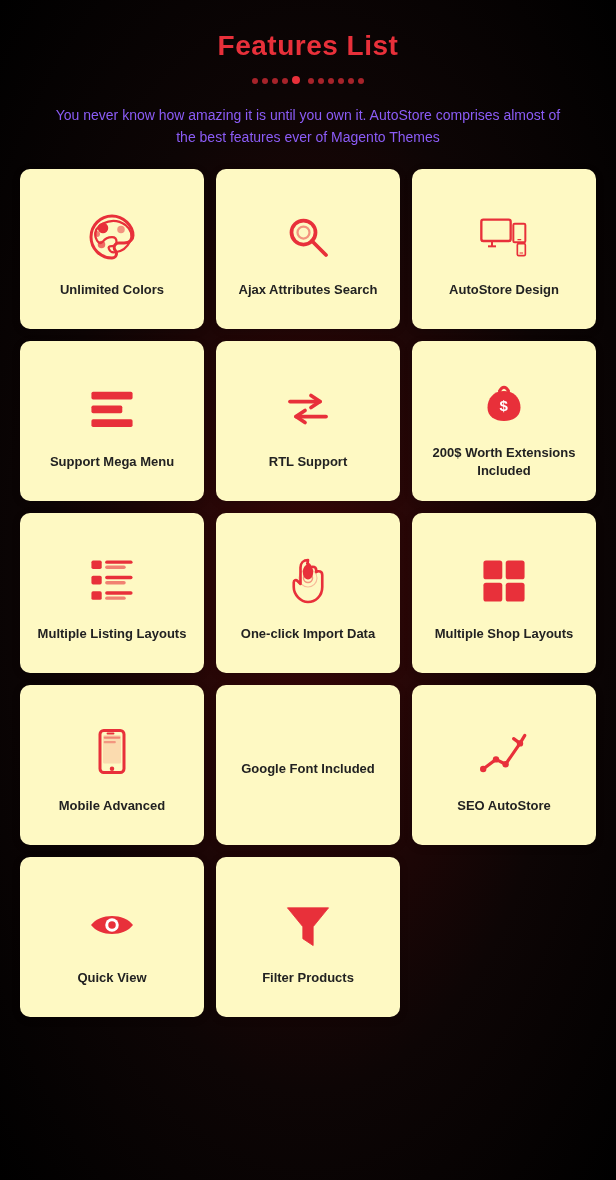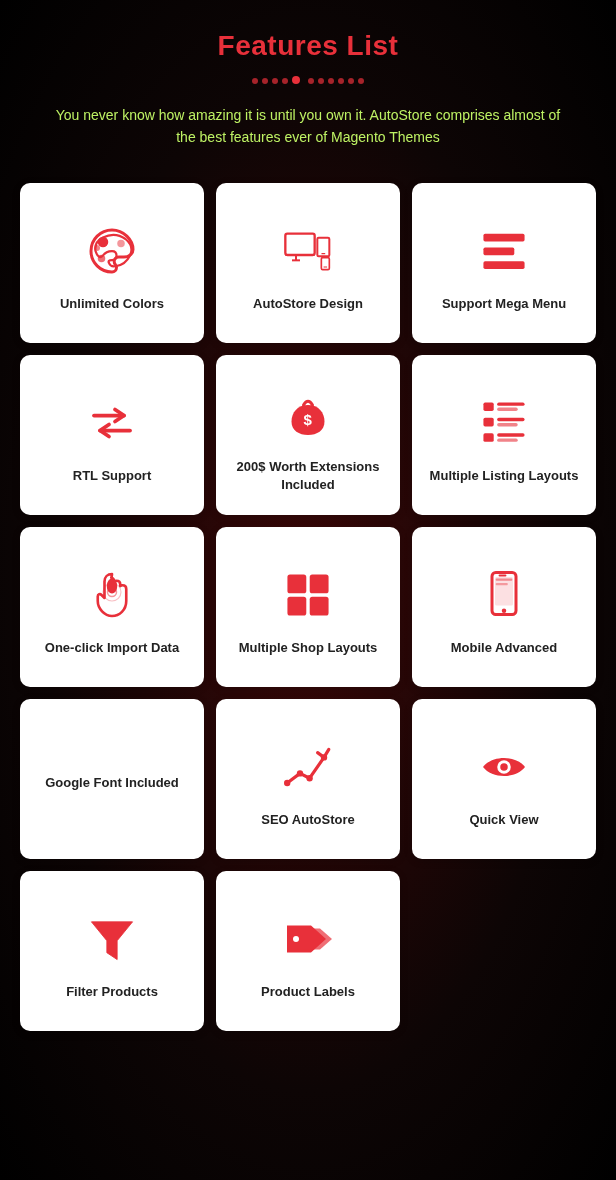--- a/index.html
+++ b/index.html
@@ -45,37 +45,37 @@
       width: 6px; height: 6px;
       border-radius: 50%;
       background: #e8303a;
       margin: 0 2px;
       opacity: 0.7;
     }
     .dots-divider span:nth-child(5) { opacity: 1; width: 8px; height: 8px; }
 
     .section-desc {
       text-align: center;
-      color: #bef264;
+      color: #8b5cf6;
       font-size: 14px;
       line-height: 1.6;
-      margin-bottom: 34px;
+      margin-bottom: 20px;
       max-width: 520px;
       margin-left: auto;
       margin-right: auto;
     }
 
     .features-grid {
       display: grid;
       grid-template-columns: repeat(3, 1fr);
       gap: 12px;
     }
 
     .feature-card {
-      background: #ffffff;
+      background: #fef9c3;
       border-radius: 10px;
       padding: 28px 16px 20px;
       display: flex;
       flex-direction: column;
       align-items: center;
       justify-content: center;
       min-height: 160px;
       box-shadow: 0 2px 8px rgba(0,0,0,0.15);
     }
 
@@ -127,20 +127,30 @@
           <path d="M32 4C16.536 4 4 16.536 4 32c0 15.464 12.536 28 28 28 3.313 0 6-2.687 6-6 0-1.571-.6-2.99-1.573-4.063-.95-1.04-1.527-2.43-1.527-3.937 0-3.313 2.687-6 6-6H48c8.284 0 12-5.372 12-10C60 17.2 47.464 4 32 4z" fill="none" stroke="#e8303a" stroke-width="4"></path>
           <circle cx="18" cy="42" r="5" fill="#e8303a" opacity="0.7"></circle>
           <circle cx="12" cy="28" r="4" fill="#e8303a" opacity="0.6"></circle>
 
           <path d="M10 32 Q8 20 20 14 Q36 6 50 16 Q62 26 56 38 Q50 50 38 52 Q30 54 28 48 Q26 44 32 44 Q38 44 38 38 Q38 32 32 32 Q24 32 20 38 Q14 44 10 32Z" fill="none" stroke="#e8303a" stroke-width="3"></path>
         </svg>
       </div>
       <span class="feature-label">Unlimited Colors</span>
     </div>
 
+    <div class="feature-card">
+      <div class="feature-icon">
+        <svg viewBox="0 0 64 64" xmlns="http://www.w3.org/2000/svg">
+          <circle cx="26" cy="26" r="16" fill="none" stroke="#e8303a" stroke-width="5"></circle>
+          <line x1="37" y1="37" x2="56" y2="56" stroke="#e8303a" stroke-width="5" stroke-linecap="round"></line>
+          <circle cx="26" cy="26" r="8" fill="none" stroke="#e8303a" stroke-width="3" opacity="0.5"></circle>
+        </svg>
+      </div>
+      <span class="feature-label">Ajax Attributes Search</span>
+    </div>
 
     <div class="feature-card">
       <div class="feature-icon">
         <svg viewBox="0 0 72 56" xmlns="http://www.w3.org/2000/svg">
 
           <rect x="2" y="2" width="44" height="32" rx="3" ry="3" fill="none" stroke="#e8303a" stroke-width="3.5"></rect>
           <line x1="2" y1="34" x2="46" y2="34" stroke="#e8303a" stroke-width="3"></line>
           <line x1="18" y1="34" x2="18" y2="42" stroke="#e8303a" stroke-width="3"></line>
           <line x1="12" y1="42" x2="24" y2="42" stroke="#e8303a" stroke-width="3"></line>
 
@@ -286,26 +296,15 @@
 
     <div class="feature-card">
       <div class="feature-icon">
         <svg viewBox="0 0 56 56" xmlns="http://www.w3.org/2000/svg">
           <path d="M4 8 L52 8 L34 30 L34 52 L22 44 L22 30 Z" fill="#e8303a" stroke="#e8303a" stroke-linejoin="round"></path>
         </svg>
       </div>
       <span class="feature-label">Filter Products</span>
     </div>
 
-    <div class="feature-card">
-      <div class="feature-icon">
-        <svg viewBox="0 0 64 48" xmlns="http://www.w3.org/2000/svg">
-
-          <path d="M4 6 L36 6 L56 24 L36 42 L4 42 Z" fill="#e8303a"></path>
-          <path d="M16 10 L48 10 L64 24 L48 38 L16 38" fill="#e8303a" opacity="0.7"></path>
-          <circle cx="16" cy="24" r="4" fill="white"></circle>
-        </svg>
-      </div>
-      <span class="feature-label">Product Labels</span>
-    </div>
 
   </div>
 </div>
 
 </body></html>

